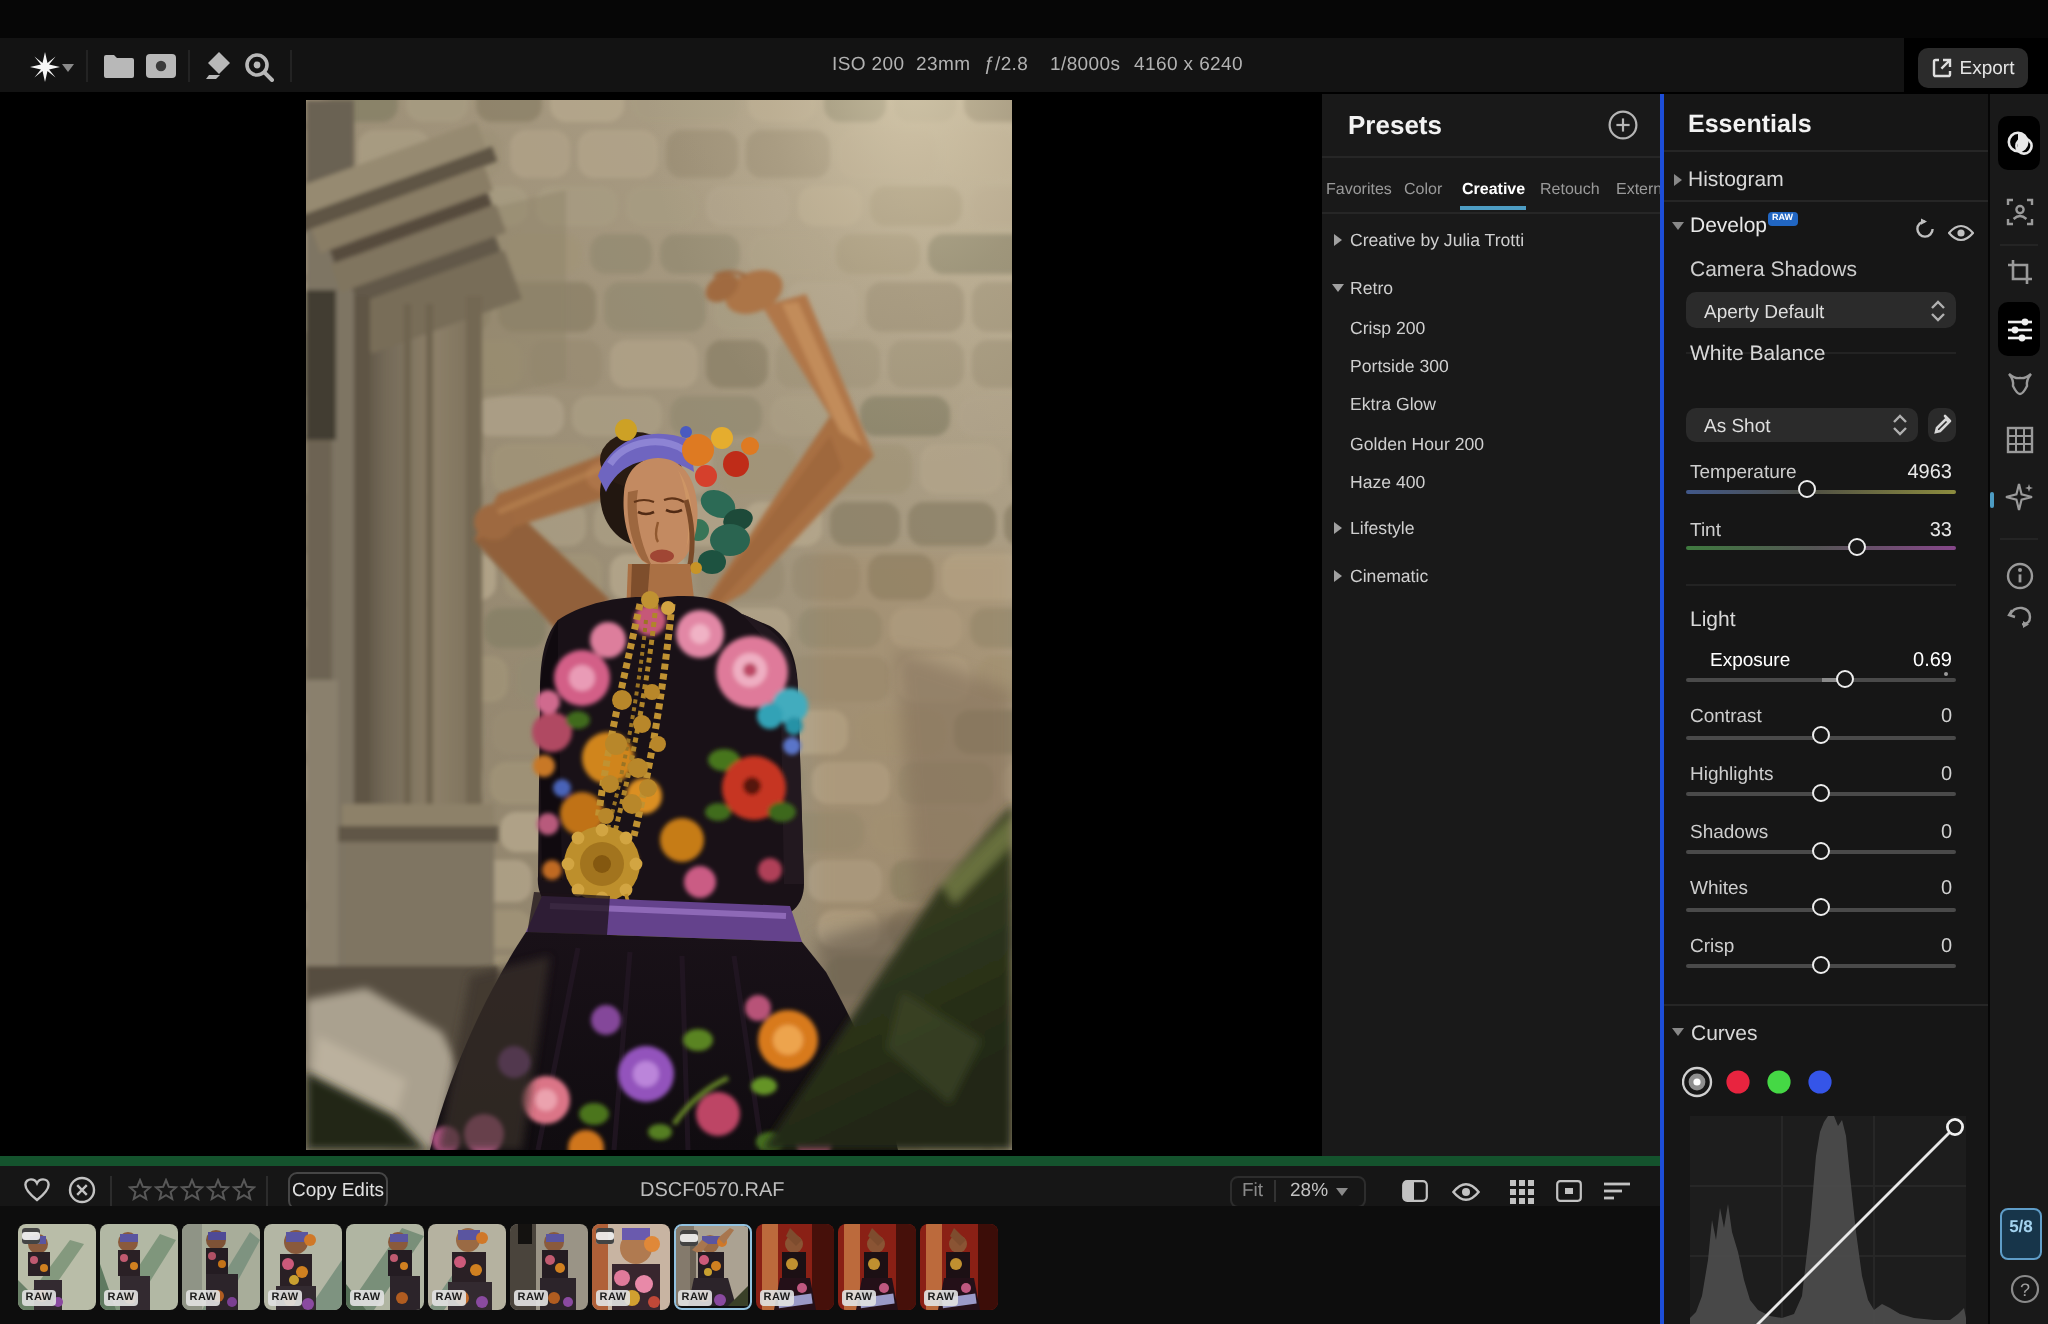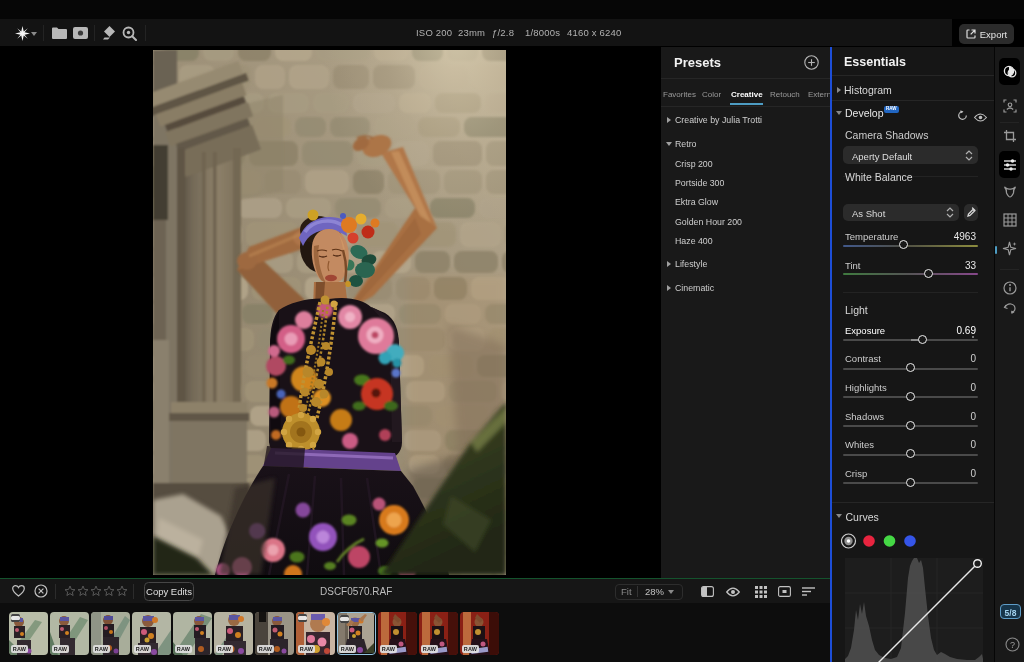--- a/index.html
+++ b/index.html
@@ -5,21 +5,21 @@
 html,body{width:1024px;height:662px;background:#000;overflow:hidden}
 body{font-family:"Liberation Sans",sans-serif;-webkit-font-smoothing:antialiased}
 #app{position:relative;width:1024px;height:662px;background:#000}
 .abs{position:absolute}
 #topstrip{left:0;top:0;width:1024px;height:19px;background:#060606}
 #toolbar{left:0;top:19px;width:952px;height:28px;background:#131313;border-bottom:1px solid #000}
 #viewer{left:0;top:47px;width:660px;height:531px;background:#000}
 #presets{left:661px;top:47px;width:169px;height:531px;background:#191919}
 #essentials{left:830px;top:47px;width:164px;height:615px;background:#161616;border-left:2px solid #1d4ed8}
 #rightstrip{left:994px;top:47px;width:30px;height:615px;background:#191919;border-left:1px solid #060606}
-#bottombar{left:0;top:578px;width:830px;height:25px;background:#161616;border-top:1px solid #14532d}
+#bottombar{left:0;top:578px;width:830px;height:25px;background:#161616;border-top:5px solid #14532d}
 #filmstrip{left:0;top:603px;width:830px;height:59px;background:#0d0d0d}
 .meta{position:absolute;top:0;height:28px;line-height:28px;font-size:9.5px;color:#b2b2b2;letter-spacing:.2px}
 .sep{position:absolute;width:1px;background:#2e2e2e}
 .ticon{position:absolute;top:0;height:28px;display:flex;align-items:center;justify-content:center}
 #exportbtn{position:absolute;left:959px;top:5px;width:55px;height:20px;background:#2b2b2b;border-radius:5px;display:flex;align-items:center;justify-content:center;gap:4px;color:#e4e4e4;font-size:9.5px}
 .ptitle{position:absolute;font-size:13px;font-weight:bold;color:#f2f2f2}
 .prow{position:absolute;font-size:8.8px;color:#cfcfcf}
 .tab{position:absolute;font-size:8px;color:#9a9a9a;top:43px}
 .hdiv{position:absolute;height:1px;background:#262626}
 .arrow{position:absolute;width:0;height:0}
@@ -584,21 +584,21 @@
 <div class="track" style="top:197.5px;background:linear-gradient(90deg,#41588a,#4f4f45 45%,#8c8c3e)">
         <div class="knob" style="left:55.5px"></div>
       </div>
 <span class="lbl" style="left:13px;top:212.5px">Tint</span>
 <span class="val" style="top:212.5px">33</span>
 <div class="track" style="top:226px;background:linear-gradient(90deg,#3f7a3f,#555 48%,#86478a)">
         <div class="knob" style="left:80.5px"></div>
       </div>
 <div class="hdiv" style="left:11px;top:244.5px;width:135px;background:#232323"></div>
 <span class="lbl" style="left:13px;top:256.5px;font-size:10.5px;color:#d8d8d8">Light</span>
-<span class="lbl" style="left:13px;top:277.5px;color:#fff">Exposure</span>
+<span class="lbl" style="left:23px;top:277.5px;color:#fff">Exposure</span>
 <span class="val" style="top:277.5px;color:#fff">0.69</span>
 <div style="position:absolute;left:140px;top:289px;width:2px;height:2px;border-radius:50%;background:#9a9a9a"></div>
 <div class="track" style="top:292px">
         <div style="position:absolute;left:67.5px;width:12px;height:2px;background:#8a8a8a"></div>
         <div class="knob" style="left:75px"></div>
       </div>
 <span class="lbl" style="left:13px;top:306px">Contrast</span>
 <span class="val" style="top:306px;color:#d0d0d0">0</span>
 <div class="track" style="top:320.5px">
         <div class="knob" style="left:63px"></div>
@@ -696,21 +696,21 @@
 <svg style="position:absolute;left:8px;top:234px" width="14" height="14" viewBox="0 0 14 14">
         <circle cx="7" cy="7" r="6" fill="none" stroke="#9a9a9a" stroke-width="1.2"></circle>
         <circle cx="7" cy="4" r="1" fill="#9a9a9a"></circle>
         <line x1="7" y1="6.2" x2="7" y2="10.2" stroke="#9a9a9a" stroke-width="1.4"></line>
       </svg>
 <svg style="position:absolute;left:8px;top:254px" width="14" height="14" viewBox="0 0 14 14">
         <path d="M3 4 L1.5 6.5 L4.5 7.5" fill="none" stroke="#9a9a9a" stroke-width="1.2"></path>
         <path d="M2 6.3 Q4 2.5 8 3 Q12 3.8 12 7.5 Q12 11 8 11.2" fill="none" stroke="#9a9a9a" stroke-width="1.2"></path>
         <path d="M8.5 9.5 L8.5 13 L11.5 11.2 Z" fill="#9a9a9a"></path>
       </svg>
-<div style="position:absolute;left:5px;top:557px;width:21px;height:15px;background:#17354a;border:1px solid #5f9dc8;border-radius:4px;color:#a3d2ee;font-size:8.5px;font-weight:bold;text-align:center;line-height:17px">5/8</div>
+<div style="position:absolute;left:5px;top:557px;width:21px;height:26px;background:#17354a;border:1px solid #5f9dc8;border-radius:4px;color:#a3d2ee;font-size:8.5px;font-weight:bold;text-align:center;line-height:17px">5/8</div>
 <svg style="position:absolute;left:10px;top:590px" width="15" height="15" viewBox="0 0 15 15">
         <circle cx="7.5" cy="7.5" r="6.5" fill="none" stroke="#8a8a8a" stroke-width="1.1"></circle>
         <text x="7.5" y="10.8" font-size="9" fill="#a0a0a0" text-anchor="middle" font-family="Liberation Sans">?</text>
       </svg>
 </div>
 <div id="bottombar" class="abs">
 <svg style="position:absolute;left:12px;top:6px" width="13" height="12" viewBox="0 0 13 12">
         <path d="M6.5 11 C2 7.5 .7 5 .7 3.4 C.7 1.6 2.1 .7 3.5 .7 C4.8 .7 6 1.6 6.5 2.6 C7 1.6 8.2 .7 9.5 .7 C10.9 .7 12.3 1.6 12.3 3.4 C12.3 5 11 7.5 6.5 11 Z" fill="none" stroke="#c2c2c2" stroke-width="1.2"></path>
       </svg>
 <svg style="position:absolute;left:34px;top:5px" width="14" height="14" viewBox="0 0 14 14">

